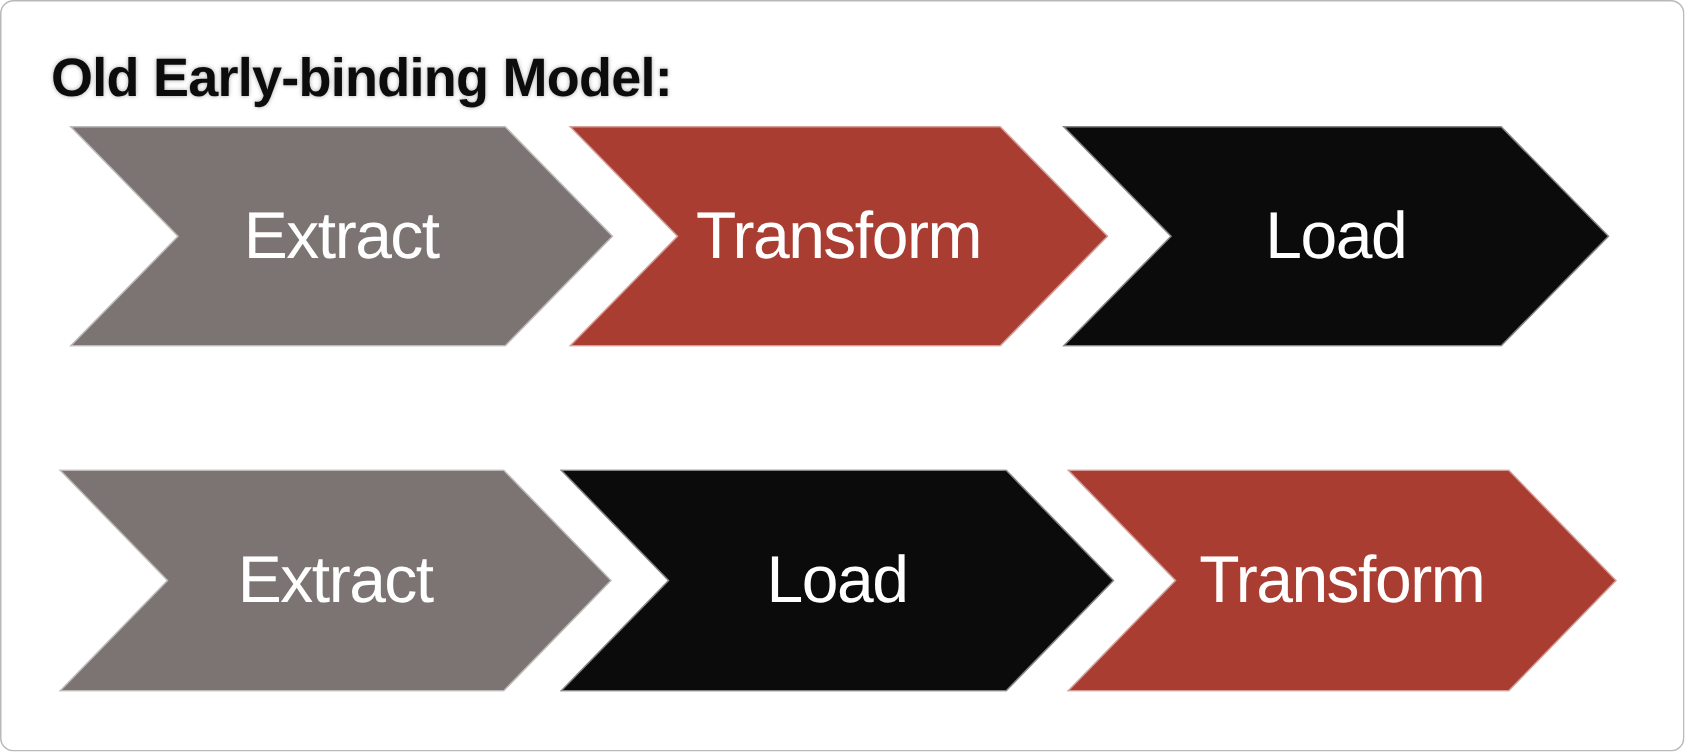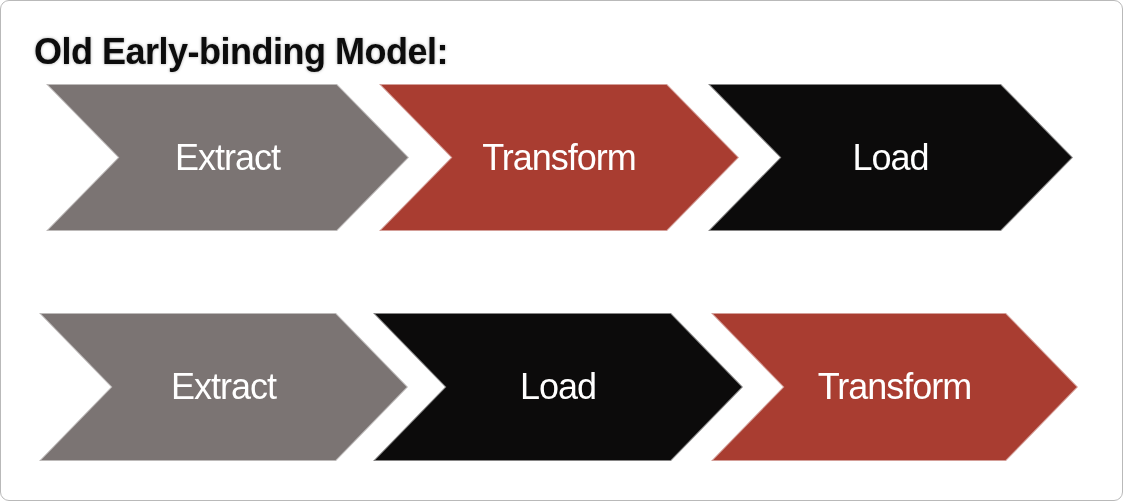--- a/index.html
+++ b/index.html
@@ -44,21 +44,21 @@
     stroke: rgba(255,255,255,0.5);
     stroke-width: 2;
     stroke-linejoin: miter;
   }
   .chev-label {
     position: absolute;
     left: 0; top: 0; right: 0; bottom: 0;
     display: flex;
     align-items: center;
     justify-content: center;
-    font-size: 36px;
+    font-size: 44px;
     letter-spacing: -1px;
     color: #ffffff;
     white-space: nowrap;
     pointer-events: none;
     text-align: right;
   }
 
   
   .c-old-1 { left: 45px;  top: 83px;  width: 363px; height: 147px; }
   .c-old-2 { left: 378px; top: 83px;  width: 360px; height: 147px; }

